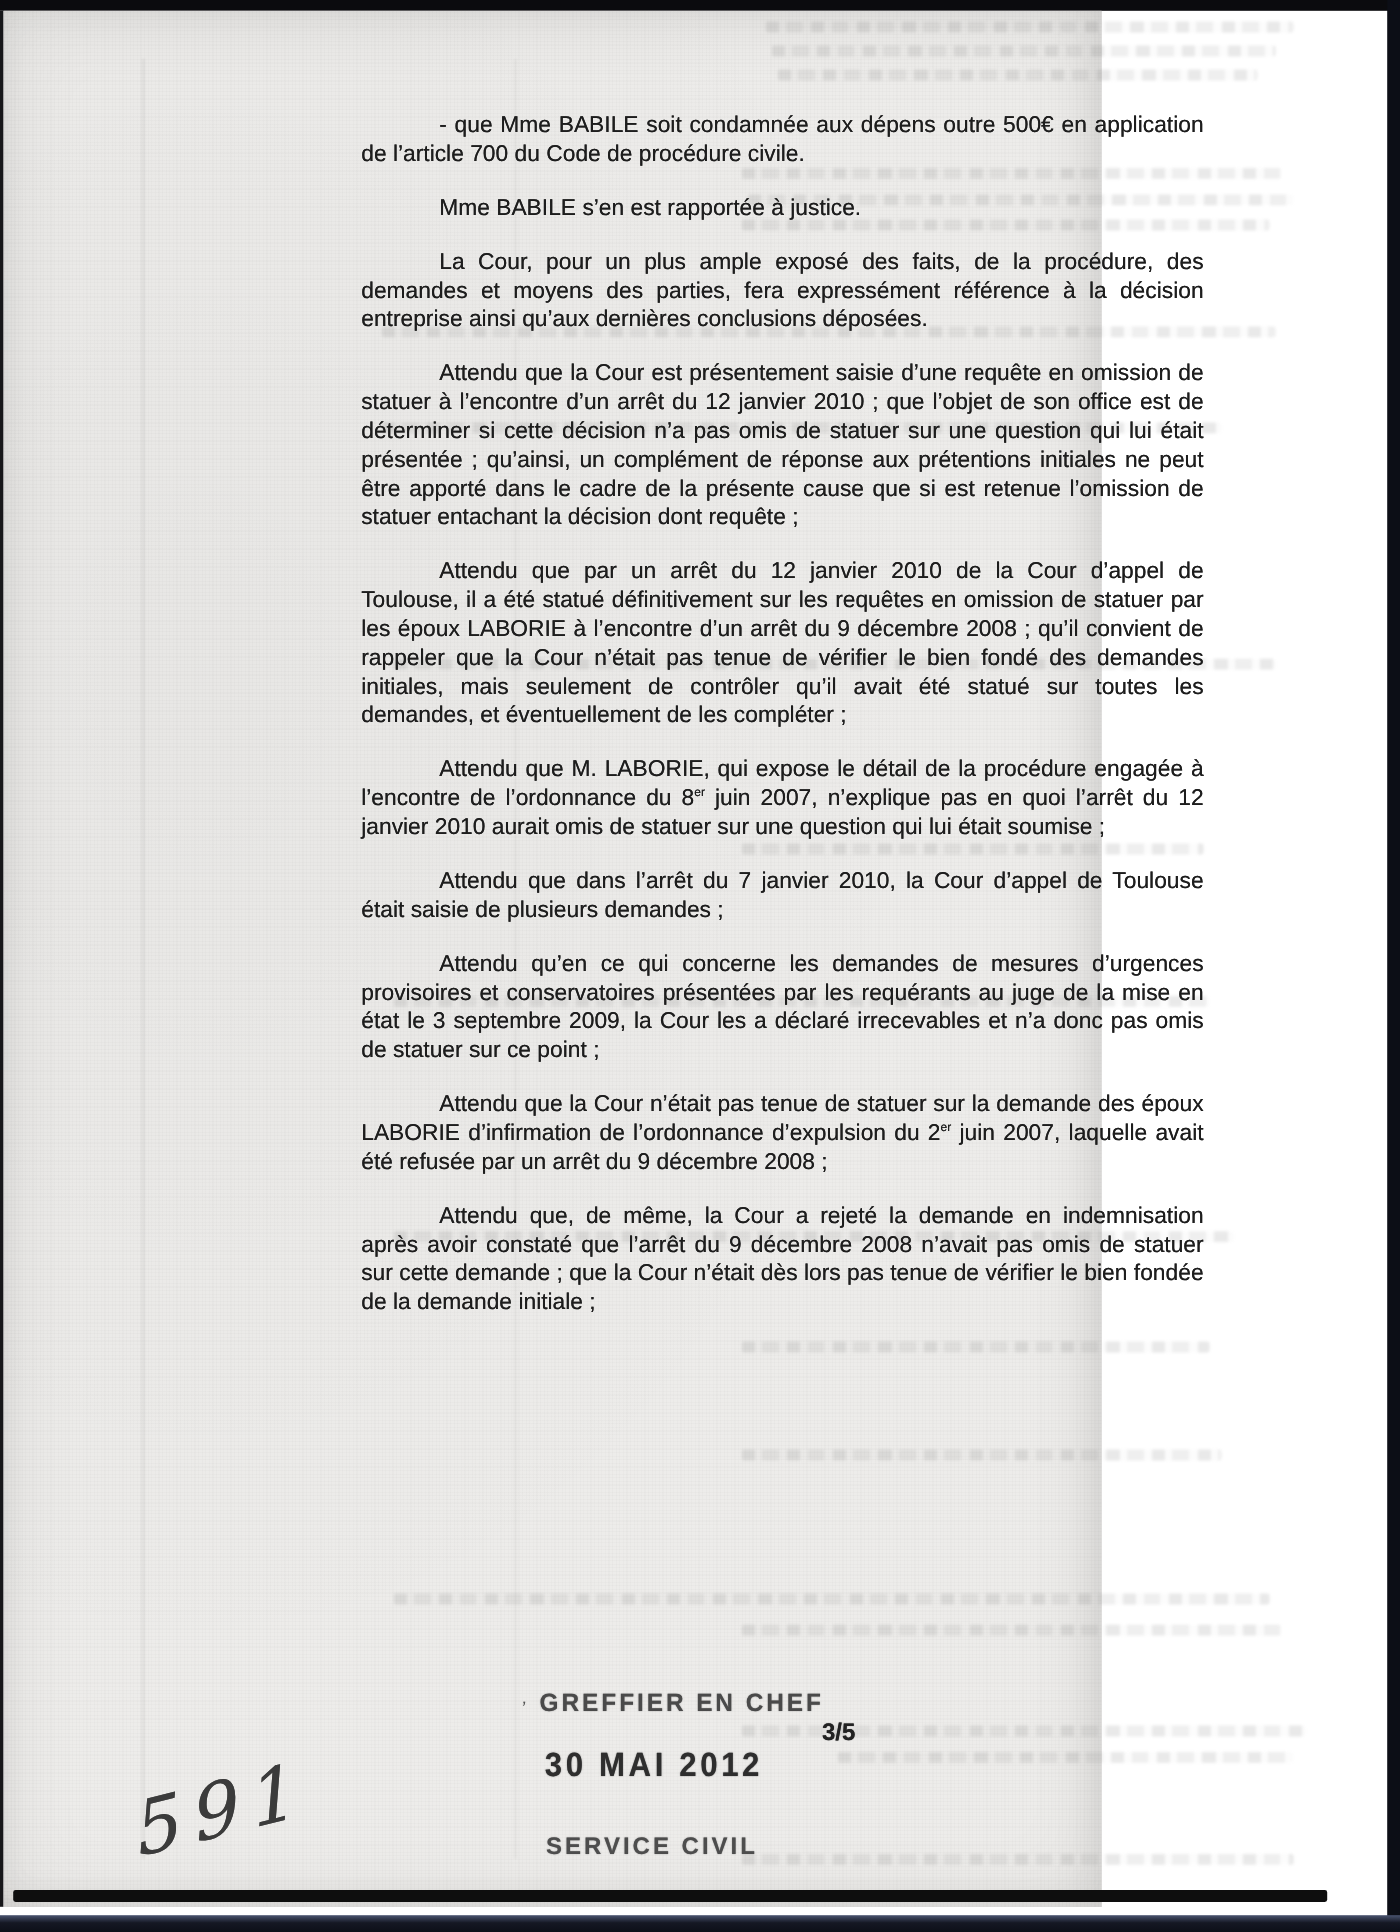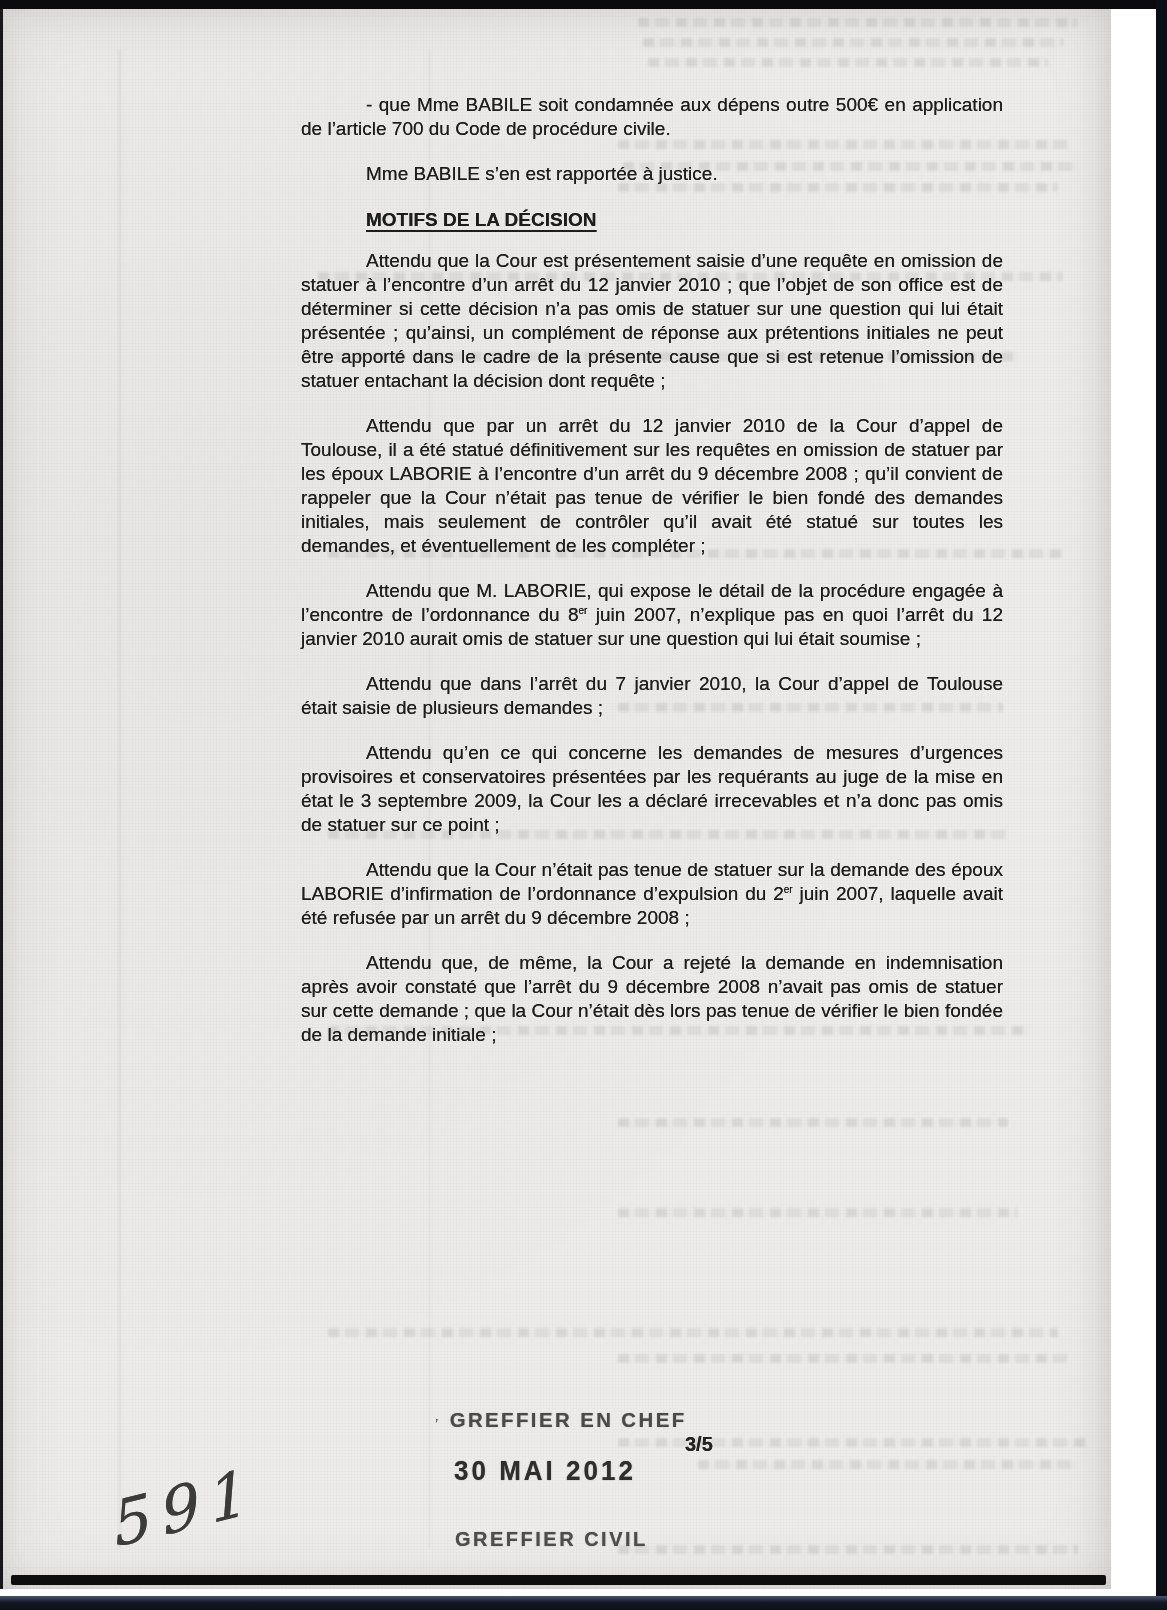--- a/index.html
+++ b/index.html
@@ -10,21 +10,21 @@
   }
   
   .border-top{position:absolute;left:0;top:0;width:1167px;height:9px;background:#0b0b0e;}
   .border-left{position:absolute;left:0;top:9px;width:3px;height:1580px;background:#17171a;}
   .border-right{position:absolute;right:0;top:0;width:11px;height:1610px;background:#0c0e16;border-radius:0 0 0 4px;}
   .border-bottom{position:absolute;left:0;top:1596px;width:1167px;height:14px;
     background:linear-gradient(180deg,#3d4precision 0%,#151824 40%,#0d0f18 100%);
     background:linear-gradient(180deg,#4a5470 0%,#151824 45%,#0d0f18 100%);}
   
   .page{
-    position:absolute;left:3px;top:9px;width:1108px;height:1580px;
+    position:absolute;left:3px;top:9px;width:915px;height:1580px;
     background-color:#edecea;
     background-image:
       radial-gradient(ellipse at 18% 35%, rgba(0,0,0,0.025), transparent 60%),
       repeating-linear-gradient(0deg, rgba(0,0,0,0.016) 0 1px, transparent 1px 3px),
       repeating-linear-gradient(90deg, rgba(0,0,0,0.014) 0 1px, transparent 1px 3px);
     box-shadow: inset 0 0 70px rgba(0,0,0,0.07), inset -10px 0 35px rgba(0,0,0,0.05), inset 0 -8px 25px rgba(0,0,0,0.04);
   }
   
   .ghost{
     position:absolute;height:9px;border-radius:2px;opacity:.55;filter:blur(1.3px);
@@ -97,32 +97,32 @@
     <div class="ghost" style="left:615px;top:1345px;width:450px;"></div>
     <div class="ghost" style="left:615px;top:1429px;width:470px;"></div>
     <div class="ghost" style="left:695px;top:1451px;width:380px;"></div>
     <div class="ghost" style="left:615px;top:1536px;width:460px;"></div>
     <div class="fold" style="left:115px;"></div>
     <div class="fold" style="left:425px;opacity:.7;"></div>
 
     <div class="doc-body">
         <p class="para"><span>- que Mme BABILE soit condamnée aux dépens outre 500€ en application de l’article 700 du Code de procédure civile.</span></p>
         <p class="para"><span>Mme BABILE s’en est rapportée à justice.</span></p>
-        <p class="heading"><span>MOTIFS DE LA DÉCISION</span></p>
+        <p class="para"><span>La Cour, pour un plus ample exposé des faits, de la procédure, des demandes et moyens des parties, fera expressément référence à la décision entreprise ainsi qu’aux dernières conclusions déposées.</span></p>
         <p class="para"><span>Attendu que la Cour est présentement saisie d’une requête en omission de statuer à l’encontre d’un arrêt du 12 janvier 2010 ; que l’objet de son office est de déterminer si cette décision n’a pas omis de statuer sur une question qui lui était présentée ; qu’ainsi, un complément de réponse aux prétentions initiales ne peut être apporté dans le cadre de la présente cause que si est retenue l’omission de statuer entachant la décision dont requête ;</span></p>
         <p class="para"><span>Attendu que par un arrêt du 12 janvier 2010 de la Cour d’appel de Toulouse, il a été statué définitivement sur les requêtes en omission de statuer par les époux LABORIE à l’encontre d’un arrêt du 9 décembre 2008 ; qu’il convient de rappeler que la Cour n’était pas tenue de vérifier le bien fondé des demandes initiales, mais seulement de contrôler qu’il avait été statué sur toutes les demandes, et éventuellement de les compléter ;</span></p>
         <p class="para"><span>Attendu que M. LABORIE, qui expose le détail de la procédure engagée à l’encontre de l’ordonnance du 8</span><sup>er</sup><span> juin 2007, n’explique pas en quoi l’arrêt du 12 janvier 2010 aurait omis de statuer sur une question qui lui était soumise ;</span></p>
         <p class="para"><span>Attendu que dans l’arrêt du 7 janvier 2010, la Cour d’appel de Toulouse était saisie de plusieurs demandes ;</span></p>
         <p class="para"><span>Attendu qu’en ce qui concerne les demandes de mesures d’urgences provisoires et conservatoires présentées par les requérants au juge de la mise en état le 3 septembre 2009, la Cour les a déclaré irrecevables et n’a donc pas omis de statuer sur ce point ;</span></p>
         <p class="para"><span>Attendu que la Cour n’était pas tenue de statuer sur la demande des époux LABORIE d’infirmation de l’ordonnance d’expulsion du 2</span><sup>er</sup><span> juin 2007, laquelle avait été refusée par un arrêt du 9 décembre 2008 ;</span></p>
         <p class="para"><span>Attendu que, de même, la Cour a rejeté la demande en indemnisation après avoir constaté que l’arrêt du 9 décembre 2008 n’avait pas omis de statuer sur cette demande ; que la Cour n’était dès lors pas tenue de vérifier le bien fondée de la demande initiale ;</span></p>
       </div>
 
     <span class="stamp-mark">’</span>
     <div class="stamp stamp-greffier">GREFFIER EN CHEF</div>
     <div class="page-number">3/5</div>
     <div class="stamp stamp-date">30 MAI 2012</div>
-    <div class="stamp stamp-service">GREFFIER CIVIL</div>
+    <div class="stamp stamp-service">SERVICE CIVIL</div>
     <div class="handwritten">591</div>
 
     <div class="page-bottom-bar"></div>
   </div>
 </div>
 
 </body></html>

